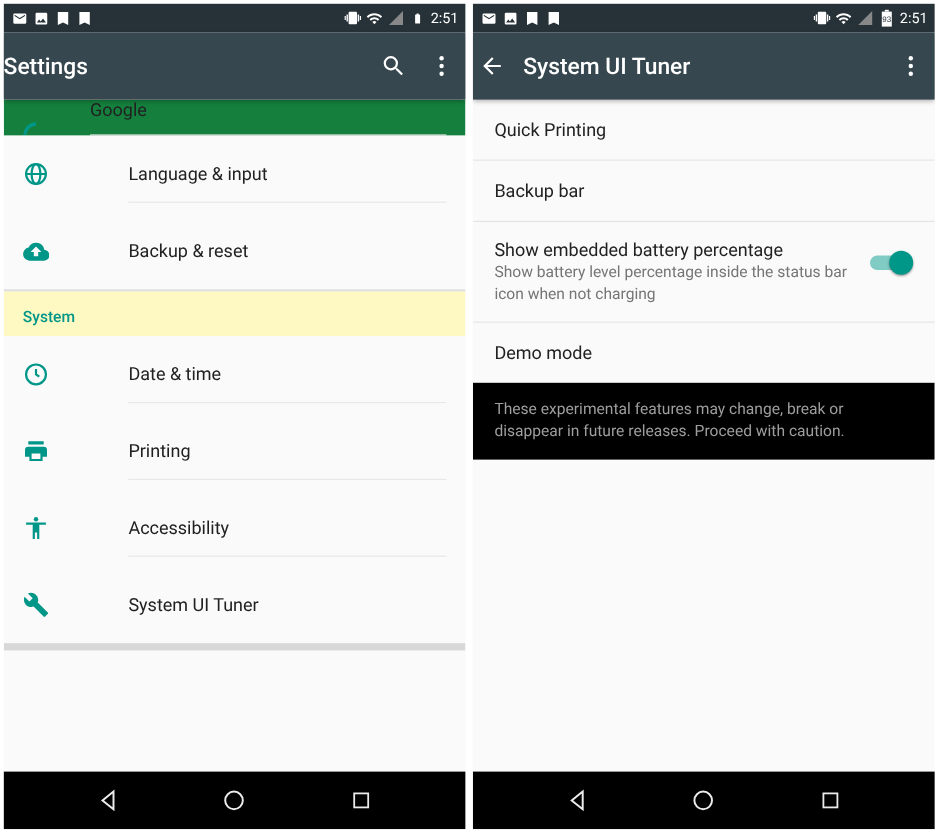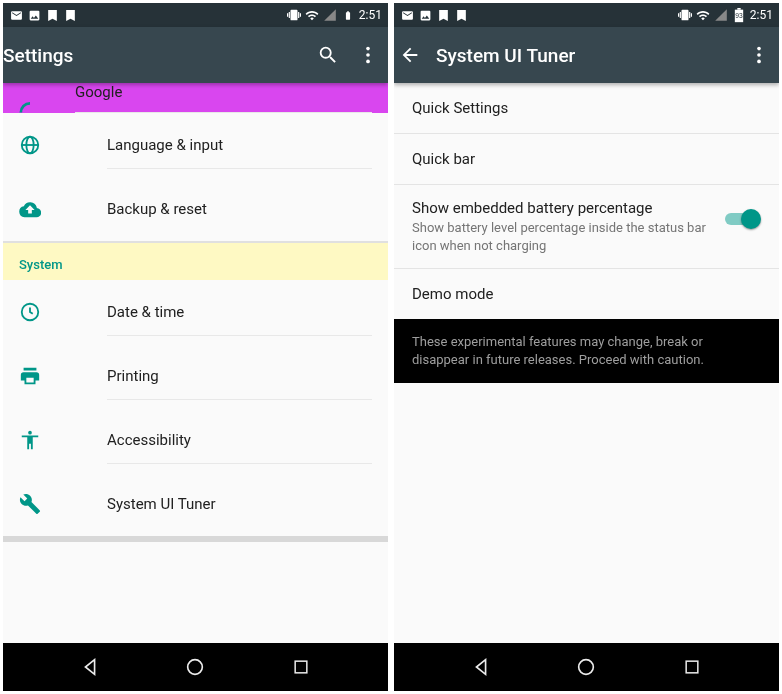--- a/index.html
+++ b/index.html
@@ -76,21 +76,21 @@
     flex: 1;
     font-size: 15px;
     color: #212121;
     padding: 14px 0;
     border-bottom: 1px solid #e8e8e8;
     margin-left: 16px;
   }
   .list-item.noline .li-text { border-bottom: none; }
   .divider-thick { height: 2px; background: #e0e0e0; }
   .cut-item {
-    display: flex; align-items: flex-end; padding: 0 16px; height: 30px; background: #d946ef;
+    display: flex; align-items: flex-end; padding: 0 16px; height: 30px; background: #15803d;
   }
   .cut-item .li-icon { width:40px; display:flex; align-items:flex-end; justify-content:flex-start; color:#009688; }
   .cut-item .li-text { flex:1; font-size:15px; color:#212121; margin-left:16px; border-bottom:1px solid #e8e8e8; padding-bottom:10px; height:100%; display:flex; align-items:flex-start; }
   .plain-item {
     padding: 16px 18px;
     font-size: 15px;
     color: #212121;
     background: #fafafa;
     border-bottom: 1px solid #e4e4e4;
     cursor: pointer;
@@ -364,22 +364,22 @@
     <span class="ab-icon">
         <svg width="22" height="22" viewBox="0 0 24 24" fill="#fff">
           <circle cx="12" cy="5" r="2"></circle>
           <circle cx="12" cy="12" r="2"></circle>
           <circle cx="12" cy="19" r="2"></circle>
         </svg>
       </span>
   </div>
 
   <div class="content">
-    <div class="plain-item">Quick Settings</div>
-    <div class="plain-item">Quick bar</div>
+    <div class="plain-item">Quick Printing</div>
+    <div class="plain-item">Backup bar</div>
 
     <div class="switch-item">
       <div class="text">
         <div class="title2">Show embedded battery percentage</div>
         <div class="sub">Show battery level percentage inside the status bar icon when not charging</div>
       </div>
       <div class="switch">
         <div class="track"></div>
         <div class="thumb"></div>
       </div>

